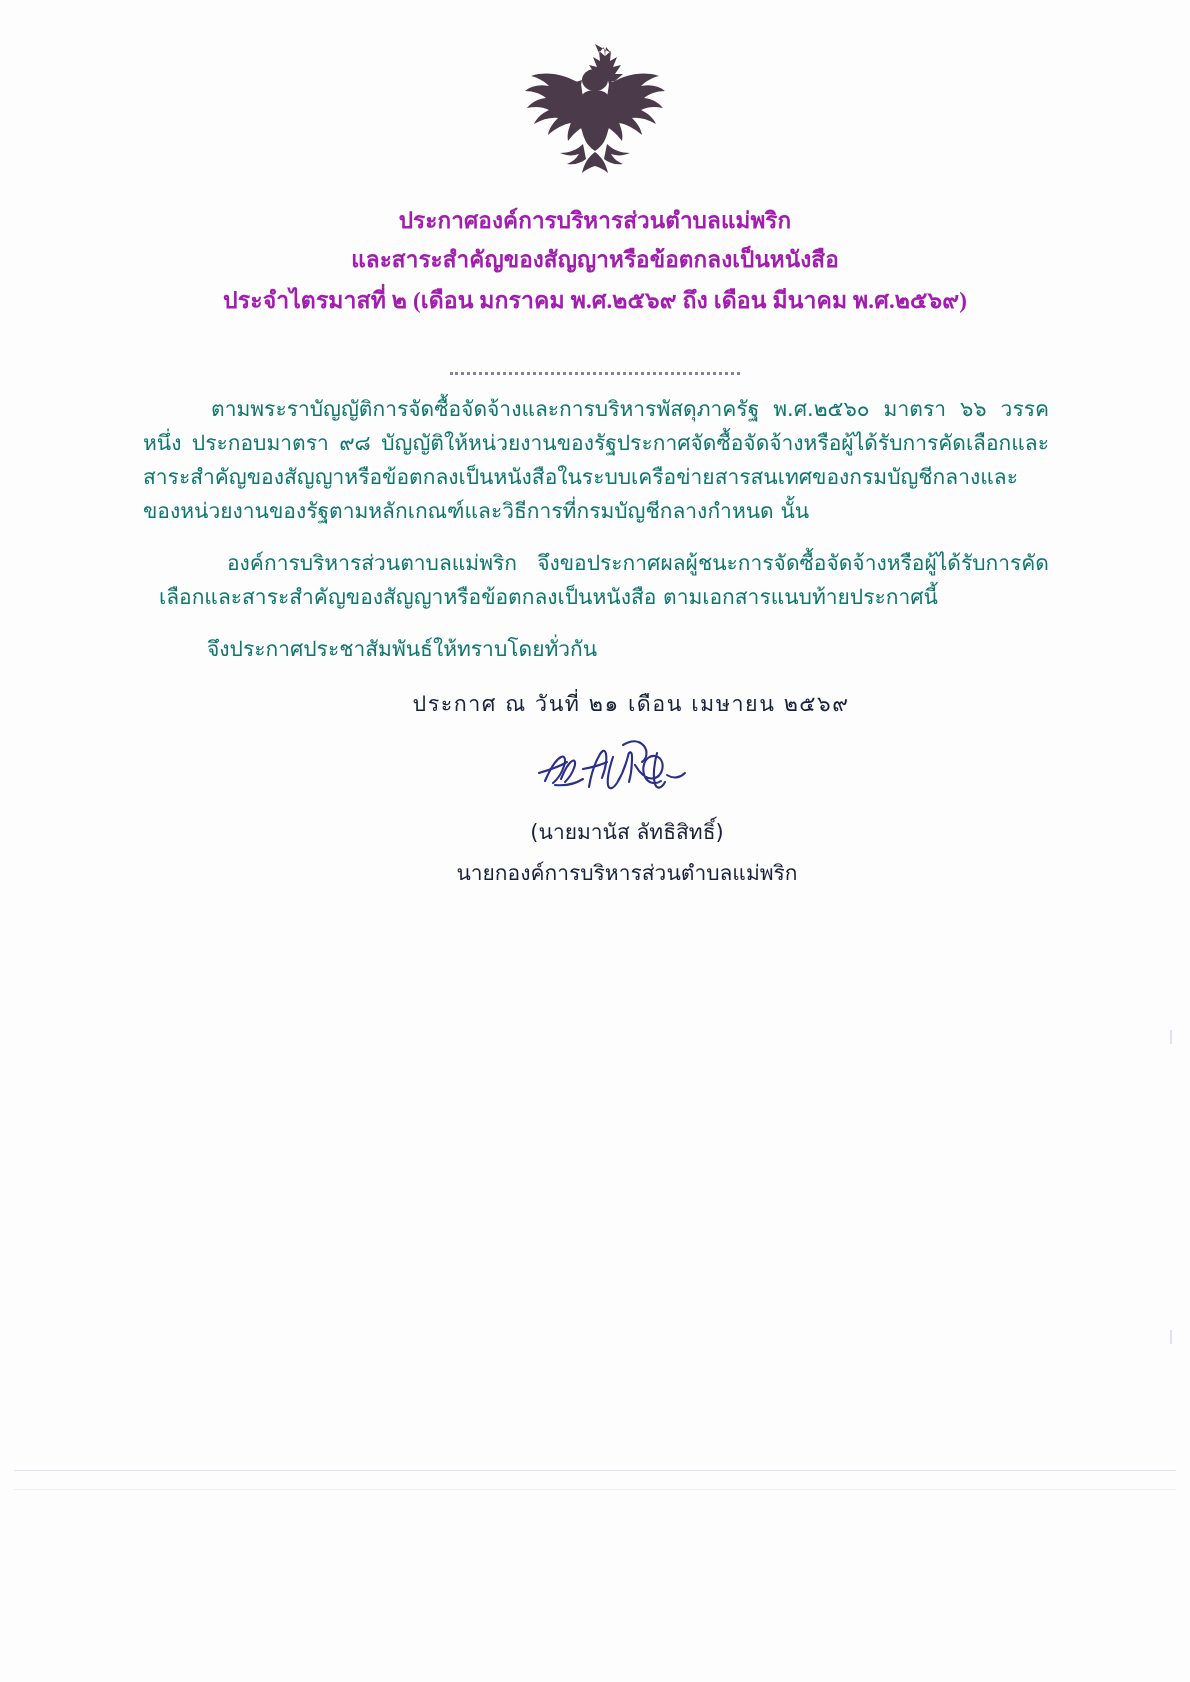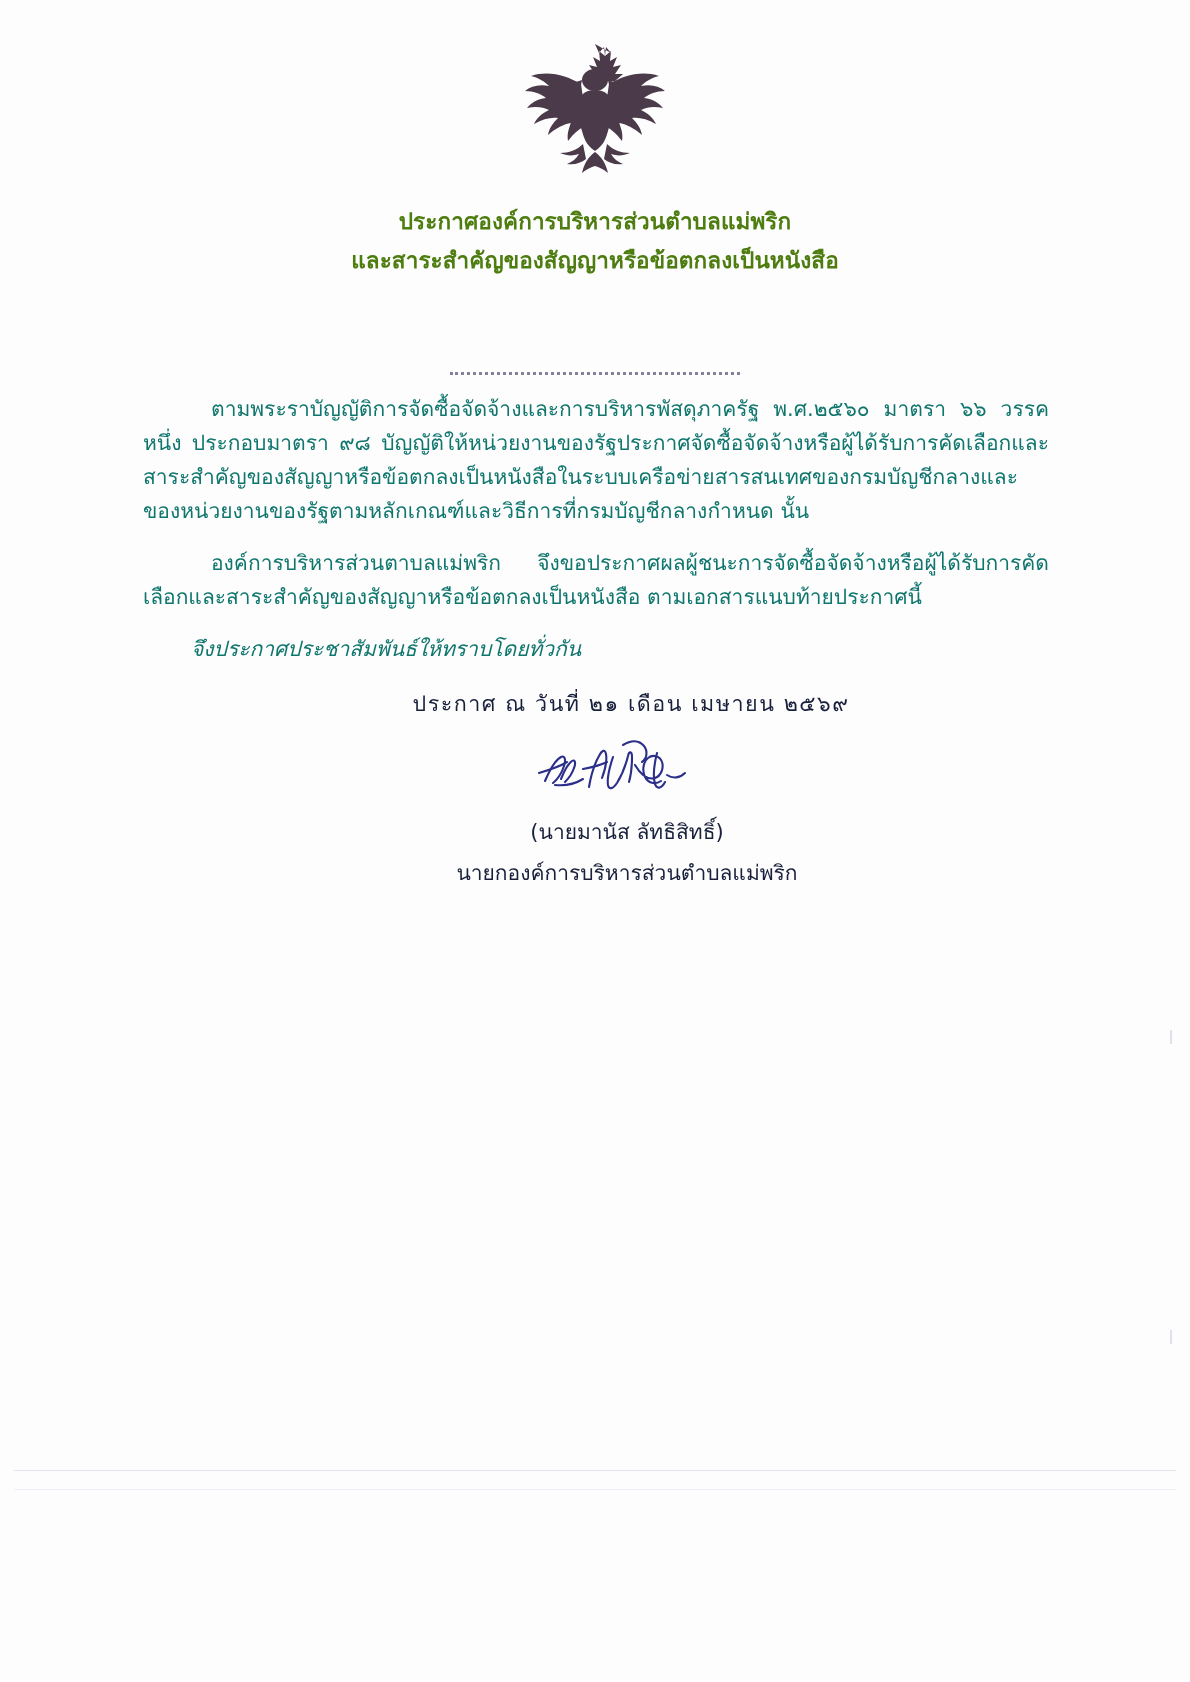--- a/index.html
+++ b/index.html
@@ -44,23 +44,24 @@
     position: absolute;
     top: 205px;
     left: 0;
     width: 100%;
     text-align: center;
     line-height: 1.45;
   }
   .heading .line {
     font-size: 22.5px;
     font-weight: 700;
-    color: #4d7c0f;
+    color: #a21caf;
     letter-spacing: .1px;
     margin: 0 0 6px 0;
+    font-family: Liberation Serif, serif;
   }
   .heading .line.quarter {
     font-size: 23px;
     margin-top: 8px;
   }
 
   
   .dotted-rule {
     position: absolute;
     top: 372px;
@@ -86,24 +87,24 @@
   }
   .para {
     margin: 0 0 14px 0;
     text-indent: 0;
   }
   .para.indent {
     text-indent: 68px;
   }
   .para.indent2 {
     text-indent: 48px;
-    font-style: italic;
   }
   .para.spaced {
     margin-top: 18px;
+    margin-left: 16px;
   }
 
   
   .date-line {
     position: absolute;
     top: 686px;
     left: 0;
     width: 100%;
     text-align: center;
     font-size: 21.5px;
@@ -188,20 +189,21 @@
 
         <path d="M68 104 c-6 6-14 9-23 9 c7 3 13 3 19 1 c-3 5-7 8-12 10 c8 1 14-1 19-5z"></path>
         <path d="M92 104 c6 6 14 9 23 9 c-7 3-13 3-19 1 c3 5 7 8 12 10 c-8 1-14-1-19-5z"></path>
       </g>
     </svg>
   </div>
 
   <div class="heading">
     <div class="line">ประกาศองค์การบริหารส่วนตำบลแม่พริก</div>
     <div class="line">และสาระสำคัญของสัญญาหรือข้อตกลงเป็นหนังสือ</div>
+    <div class="line quarter">ประจำไตรมาสที่ ๒ (เดือน มกราคม พ.ศ.๒๕๖๙ ถึง เดือน มีนาคม พ.ศ.๒๕๖๙)</div>
   </div>
 
   <div class="dotted-rule"></div>
 
   <div class="body-text">
     <p class="para indent">ตามพระราบัญญัติการจัดซื้อจัดจ้างและการบริหารพัสดุภาครัฐ พ.ศ.๒๕๖๐ มาตรา ๖๖ วรรคหนึ่ง ประกอบมาตรา ๙๘ บัญญัติให้หน่วยงานของรัฐประกาศจัดซื้อจัดจ้างหรือผู้ได้รับการคัดเลือกและสาระสำคัญของสัญญาหรือข้อตกลงเป็นหนังสือในระบบเครือข่ายสารสนเทศของกรมบัญชีกลางและของหน่วยงานของรัฐตามหลักเกณฑ์และวิธีการที่กรมบัญชีกลางกำหนด นั้น</p>
     <p class="para indent spaced">องค์การบริหารส่วนตาบลแม่พริก จึงขอประกาศผลผู้ชนะการจัดซื้อจัดจ้างหรือผู้ได้รับการคัดเลือกและสาระสำคัญของสัญญาหรือข้อตกลงเป็นหนังสือ ตามเอกสารแนบท้ายประกาศนี้</p>
     <p class="para indent2 spaced">จึงประกาศประชาสัมพันธ์ให้ทราบโดยทั่วกัน</p>
   </div>
 

